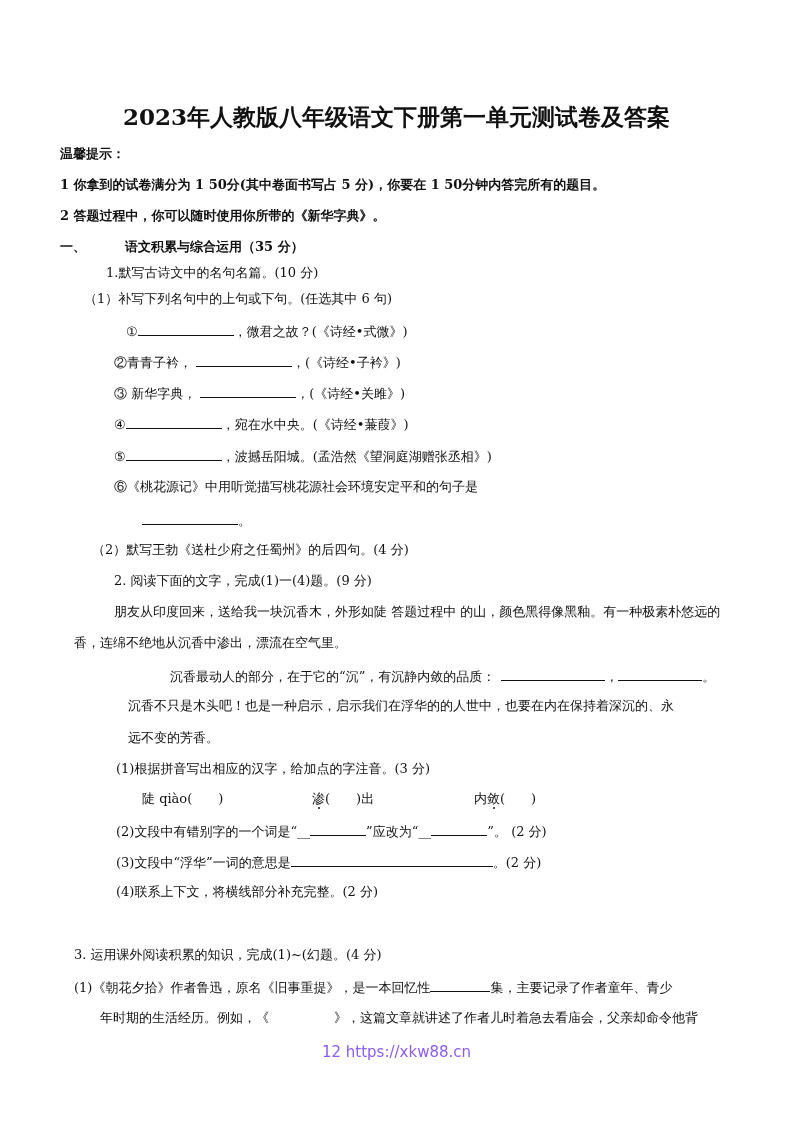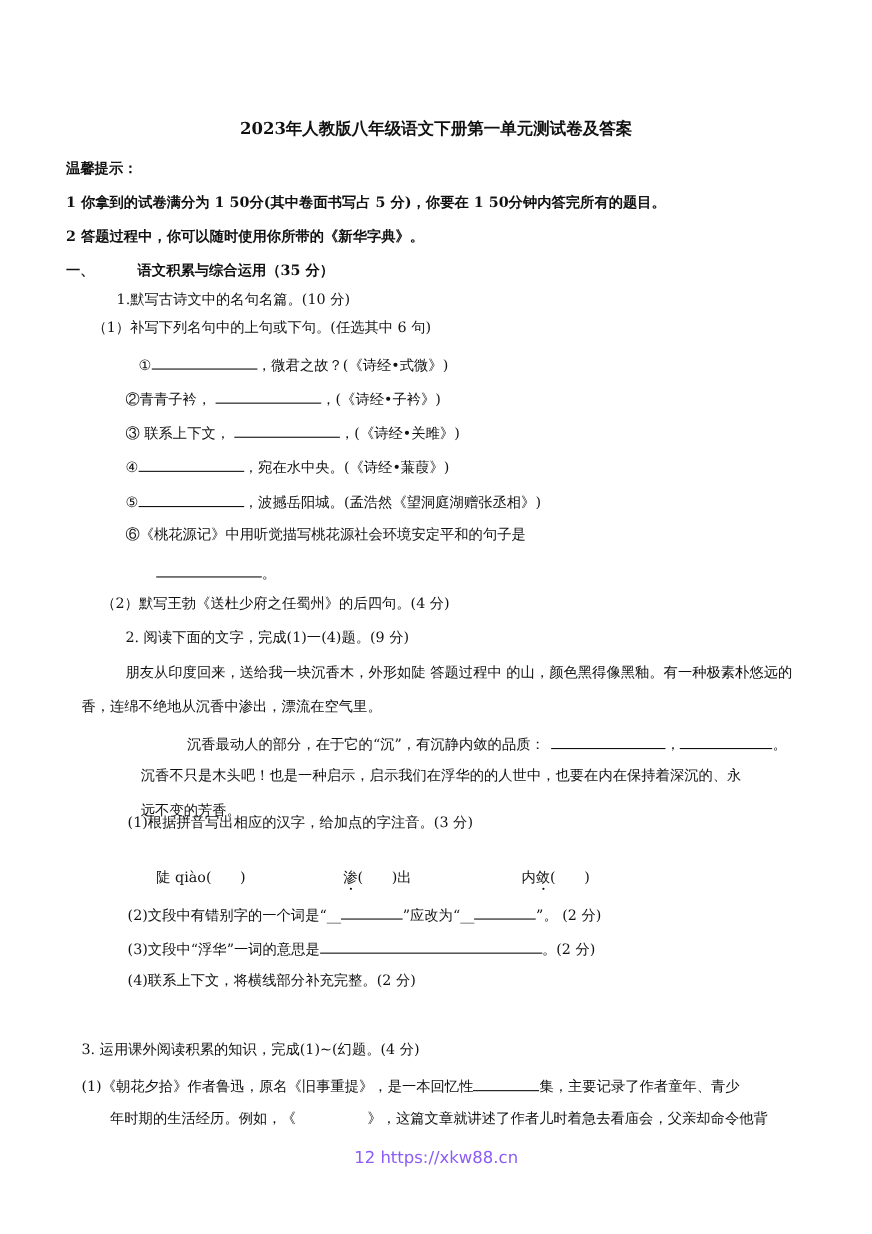--- a/index.html
+++ b/index.html
@@ -3,21 +3,21 @@
 <meta charset="utf-8">
 <style>
   html, body { margin: 0; padding: 0; background: #ffffff; }
   body {
     width: 793px; height: 1122px; position: relative; overflow: hidden;
     font-family: "DejaVu Serif", "Liberation Serif", serif;
     color: #111;
   }
   .line { position: absolute; white-space: nowrap; font-size: 13px; line-height: 18px; }
   .title { position: absolute; top: 104px; left: 0; width: 793px; text-align: center;
-    font-size: 15px; font-weight: bold; line-height: 26px; }
+    font-size: 23px; font-weight: bold; line-height: 26px; }
   .bold { font-weight: bold; text-align: center; }
   .blank { display: inline-block; border-bottom: 1px solid #111; height: 14px; vertical-align: baseline; }
   .dot { position: relative; }
   .dot::after { content: ""; position: absolute; left: 50%; bottom: -3px; width: 2px; height: 2px;
     margin-left: -1px; background: #111; border-radius: 50%; }
   .footer { position: absolute; top: 1043px; left: 0; width: 793px; text-align: center;
     font-family: "DejaVu Sans", "Liberation Sans", sans-serif; font-size: 15px; color: #8b5cf6; }
 </style>
 </head>
 <body>
@@ -39,21 +39,21 @@
 
 <div class="line" style="top:321px;left:114px;margin-left:12px;">
   <span>①</span><span class="blank" style="width:96px;"></span><span>，微君之故？(《诗经•式微》)</span>
 </div>
 
 <div class="line" style="top:352px;left:114px;">
   <span>②</span><span>青青子衿，</span><span class="blank" style="width:96px;margin-left:4px;"></span><span>，(《诗经•子衿》)</span>
 </div>
 
 <div class="line" style="top:383px;left:114px;">
-  <span>③</span><span> 联系上下文，</span><span class="blank" style="width:96px;margin-left:4px;"></span><span>，(《诗经•关雎》)</span>
+  <span>③</span><span> 新华字典，</span><span class="blank" style="width:96px;margin-left:4px;"></span><span>，(《诗经•关雎》)</span>
 </div>
 
 <div class="line" style="top:414px;left:114px;">
   <span>④</span><span class="blank" style="width:96px;"></span><span>，宛在水中央。(《诗经•蒹葭》)</span>
 </div>
 
 <div class="line" style="top:446px;left:114px;">
   <span>⑤</span><span class="blank" style="width:96px;"></span><span>，波撼岳阳城。(孟浩然《望洞庭湖赠张丞相》)</span>
 </div>
 
@@ -69,21 +69,21 @@
 <div class="line" style="top:572px;left:114px;">2. 阅读下面的文字，完成(1)一(4)题。(9 分)</div>
 
 <div class="line" style="top:603px;left:114px;">朋友从印度回来，送给我一块沉香木，外形如陡 答题过程中 的山，颜色黑得像黑釉。有一种极素朴悠远的</div>
 <div class="line" style="top:634px;left:74px;">香，连绵不绝地从沉香中渗出，漂流在空气里。</div>
 <div class="line" style="top:666px;left:170px;">
   <span>沉香最动人的部分，在于它的“沉”，有沉静内敛的品质：</span><span class="blank" style="width:104px;margin-left:6px;"></span><span>，</span><span class="blank" style="width:84px;"></span><span>。</span>
 </div>
 <div class="line" style="top:697px;left:128px;">沉香不只是木头吧！也是一种启示，启示我们在浮华的的人世中，也要在内在保持着深沉的、永</div>
 <div class="line" style="top:729px;left:128px;">远不变的芳香。</div>
 
-<div class="line" style="top:740px;left:116px;">(1)根据拼音写出相应的汉字，给加点的字注音。(3 分)</div>
+<div class="line" style="top:760px;left:116px;">(1)根据拼音写出相应的汉字，给加点的字注音。(3 分)</div>
 <div class="line" style="top:790px;left:142px;">陡 qiào(　　)</div>
 <div class="line" style="top:790px;left:312px;"><span class="dot">渗</span>(　　)出</div>
 <div class="line" style="top:790px;left:474px;">内<span class="dot">敛</span>(　　)</div>
 
 <div class="line" style="top:821px;left:116px;">
   <span>(2)文段中有错别字的一个词是“__</span><span class="blank" style="width:56px;"></span><span>”应改为“__</span><span class="blank" style="width:56px;"></span><span>”。 (2 分)</span>
 </div>
 <div class="line" style="top:852px;left:116px;">
   <span>(3)文段中“浮华”一词的意思是</span><span class="blank" style="width:202px;"></span><span>。(2 分)</span>
 </div>

